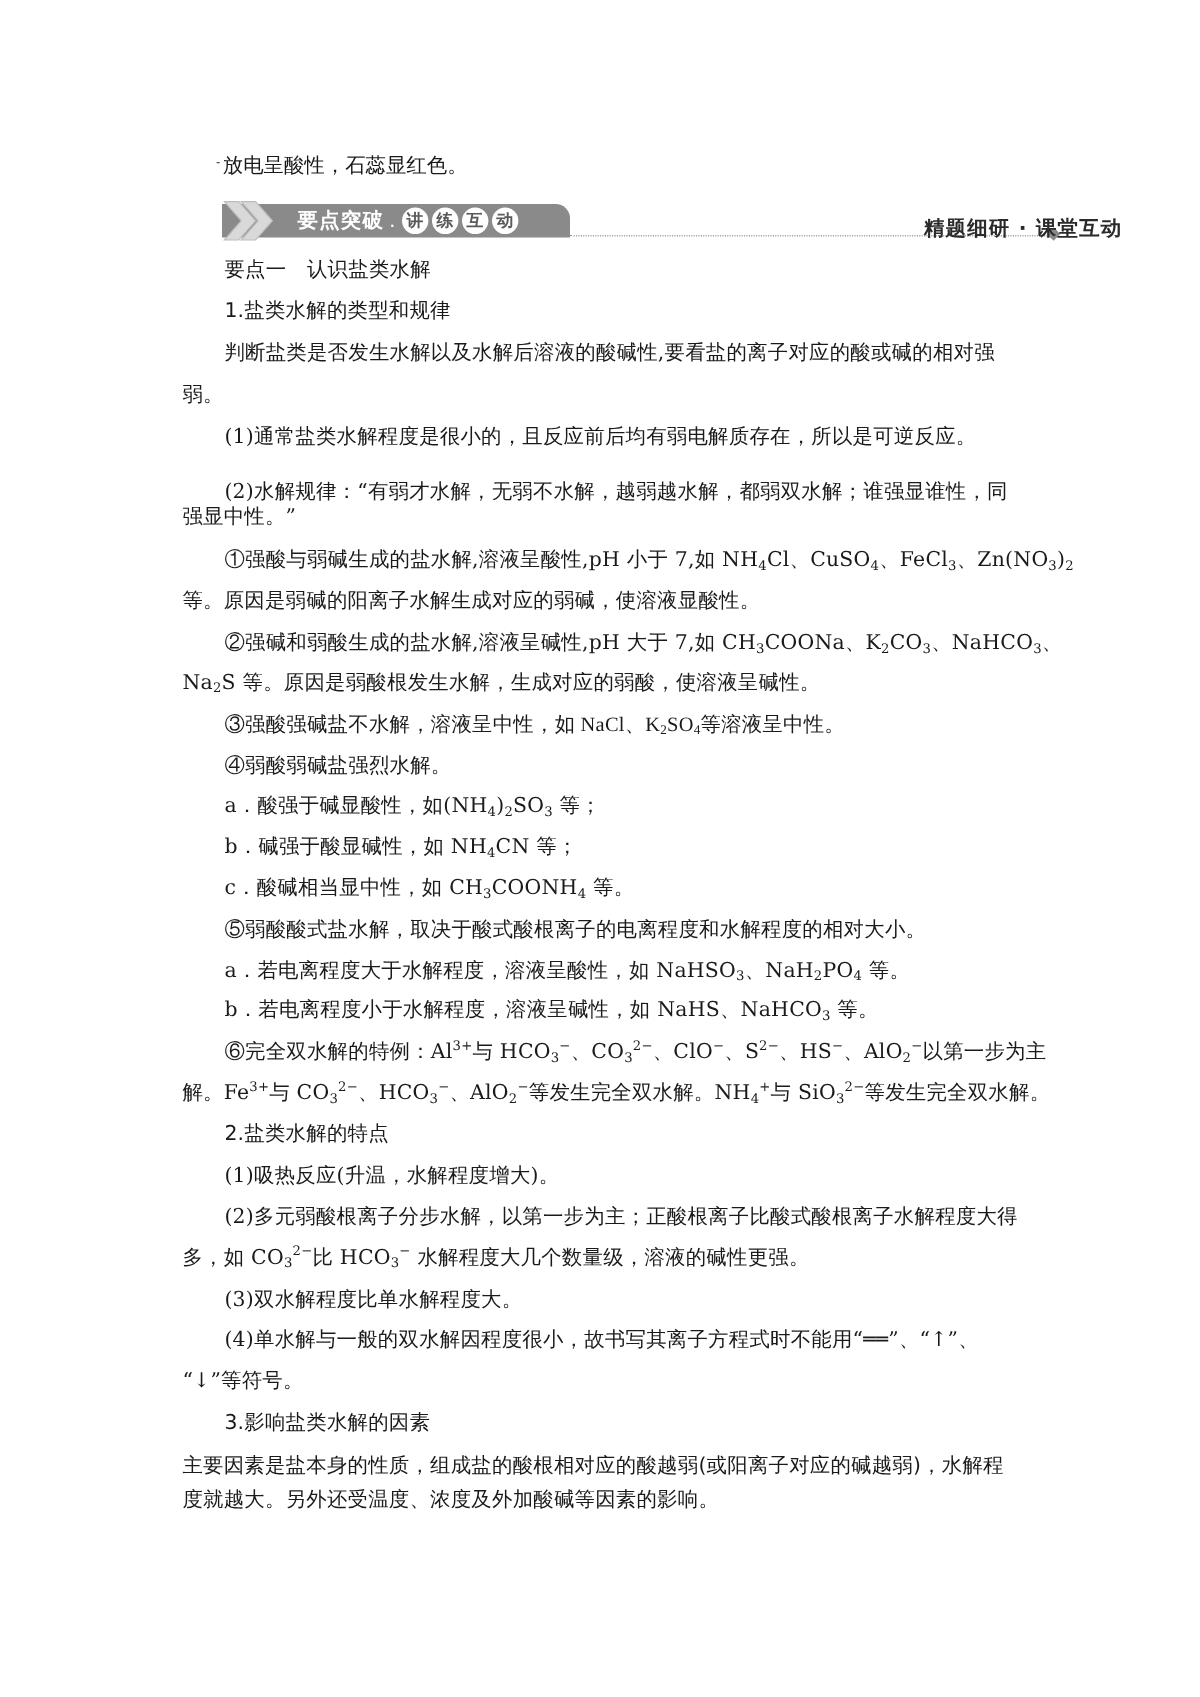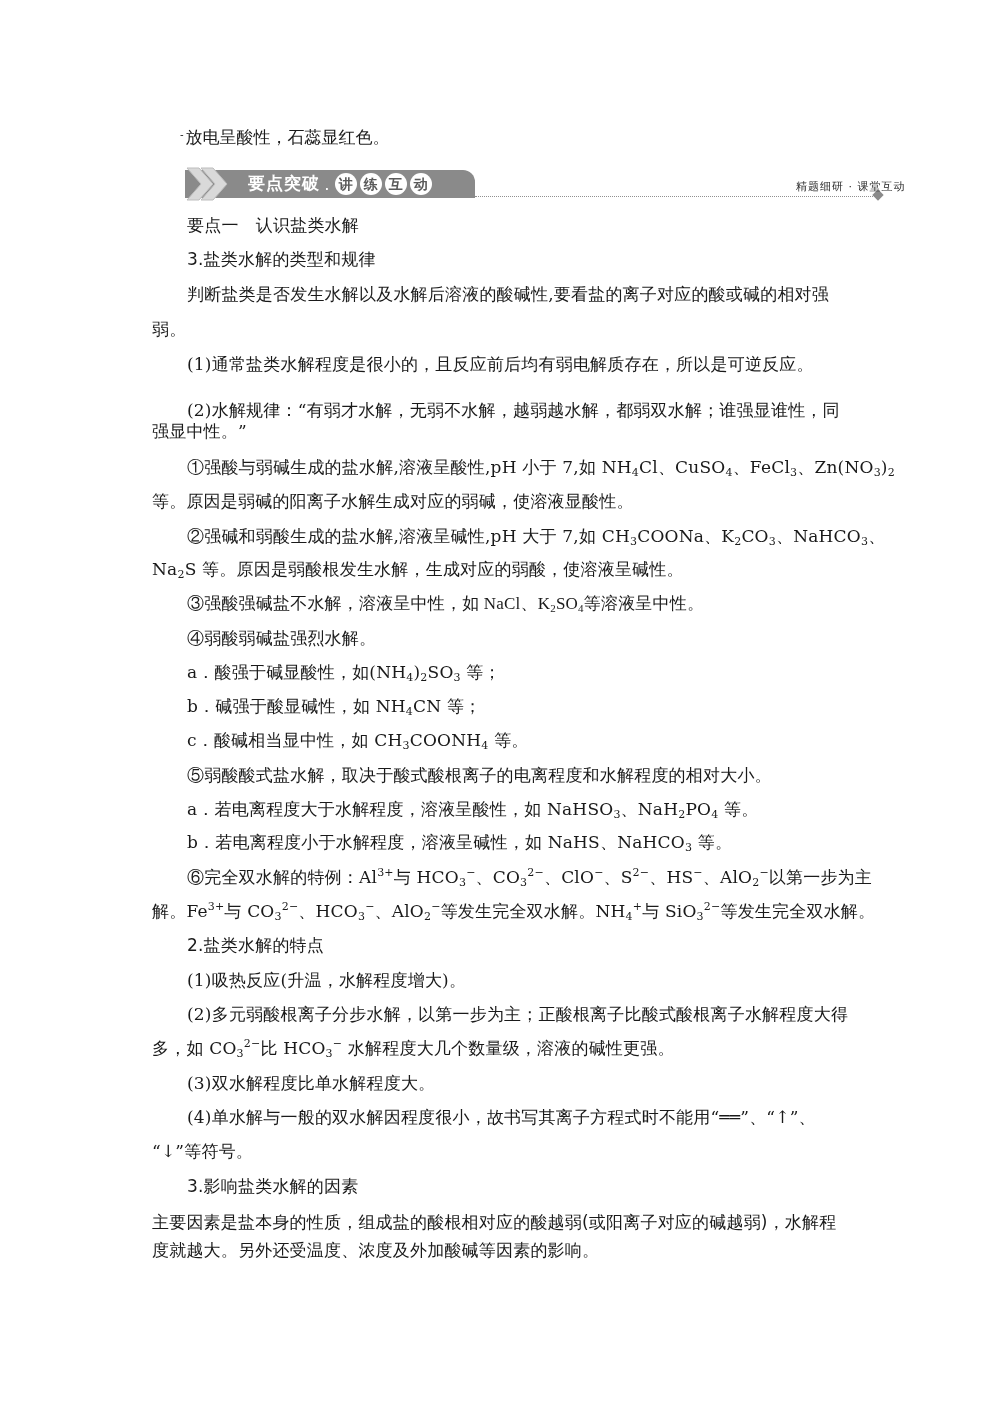--- a/index.html
+++ b/index.html
@@ -108,25 +108,25 @@
       position: absolute;
       left: 874px;
       top: 191px;
       width: 8px;
       height: 8px;
       background: #8a8a8a;
       transform: rotate(45deg);
     }
     .banner-right {
       position: absolute;
-      left: 796px;
+      left: 770px;
       top: 179px;
       font-family: "DejaVu Sans", "Liberation Sans", sans-serif;
-      font-size: 11px;
-      font-weight: normal;
+      font-size: 17px;
+      font-weight: bold;
       color: #2a2a2a;
       letter-spacing: 1px;
       white-space: nowrap;
     }
     sub, sup {
       font-size: 11px;
       line-height: 0;
     }
     sub { vertical-align: -3px; }
     sup { vertical-align: 7px; }
@@ -152,21 +152,21 @@
     <span class="circ">练</span>
     <span class="circ">互</span>
     <span class="circ">动</span>
   </div>
   <div class="banner-rule"></div>
   <div class="banner-diamond"></div>
   <div class="banner-right">精题细研 · 课堂互动</div>
 
   <div class="line sans" style="top:214px;">要点一　认识盐类水解</div>
 
-  <div class="line sans" style="top:248px;">3.盐类水解的类型和规律</div>
+  <div class="line sans" style="top:248px;">1.盐类水解的类型和规律</div>
   <div class="line" style="top:283px;">判断盐类是否发生水解以及水解后溶液的酸碱性,要看盐的离子对应的酸或碱的相对强</div>
   <div class="line flush" style="top:318px;">弱。</div>
   <div class="line" style="top:353px;">(1)通常盐类水解程度是很小的，且反应前后均有弱电解质存在，所以是可逆反应。</div>
   <div class="line" style="top:386px;margin-top:13px;">(2)水解规律：“有弱才水解，无弱不水解，越弱越水解，都弱双水解；谁强显谁性，同</div>
   <div class="line flush" style="top:420px;">强显中性。”</div>
 
   <div class="line" style="top:456px;">
     <span>①强酸与弱碱生成的盐水解,溶液呈酸性,pH 小于 7,如 </span>NH<sub>4</sub>Cl、CuSO<sub>4</sub>、FeCl<sub>3</sub>、Zn(NO<sub>3</sub>)<sub>2</sub>
   </div>
   <div class="line flush" style="top:490px;">等。原因是弱碱的阳离子水解生成对应的弱碱，使溶液显酸性。</div>

